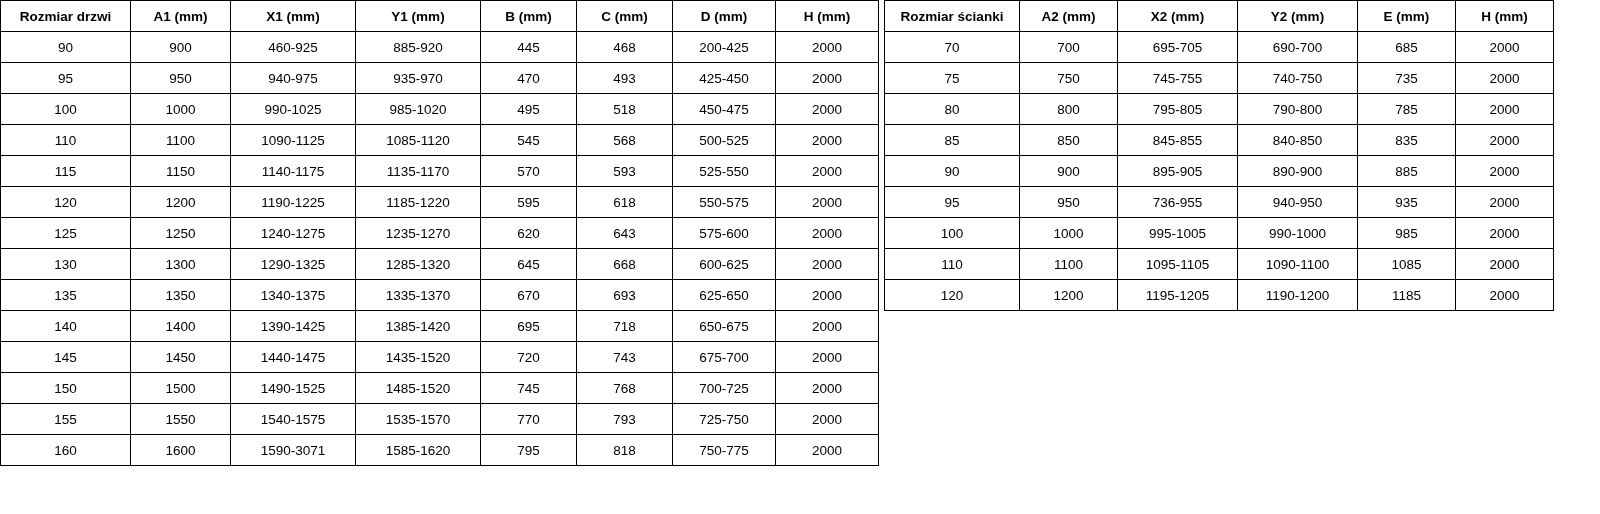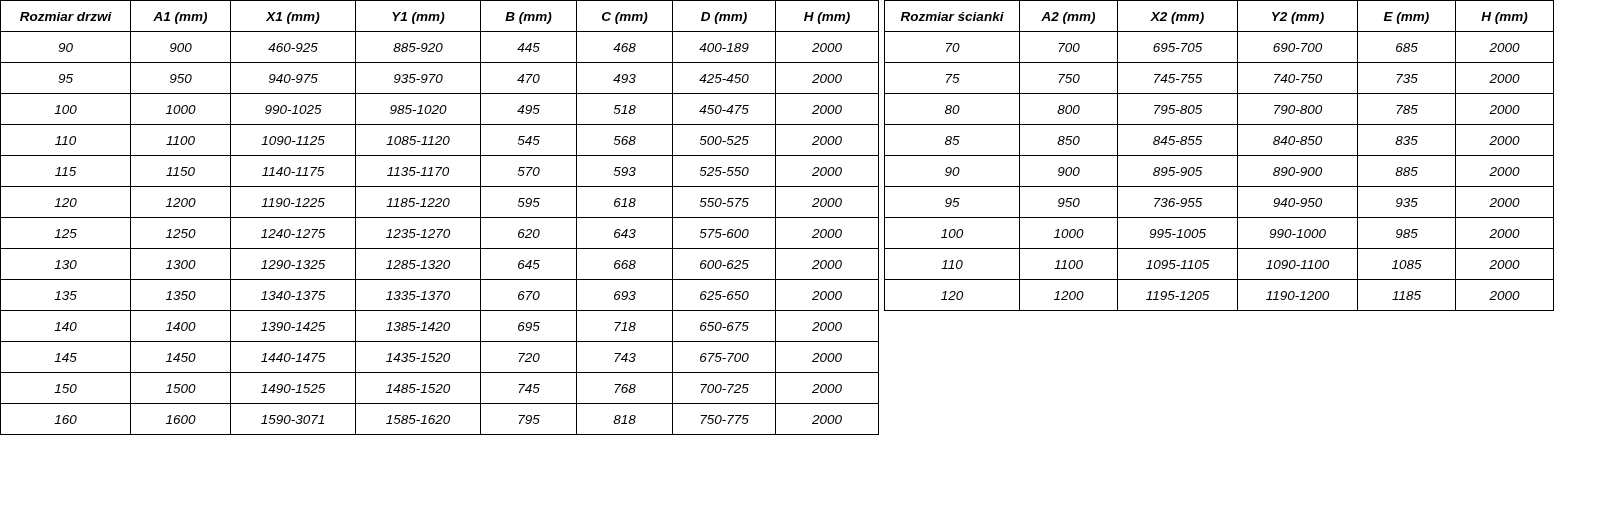--- a/index.html
+++ b/index.html
@@ -15,21 +15,20 @@
     overflow: hidden;
   }
   .page {
     position: relative;
     width: 1600px;
     height: 514px;
   }
   .table-wrap {
     position: absolute;
     top: 0;
-    font-style: italic;
   }
   #doors-wrap { left: 0; }
   #walls-wrap { left: 884px; }
 
   table.spec {
     border-collapse: collapse;
     table-layout: fixed;
   }
   table.spec th,
   table.spec td {
@@ -98,21 +97,21 @@
           </tr>
       </thead>
       <tbody>
           <tr>
             <td>90</td>
             <td>900</td>
             <td>460-925</td>
             <td>885-920</td>
             <td>445</td>
             <td>468</td>
-            <td>400-189</td>
+            <td>200-425</td>
             <td>2000</td>
           </tr>
           <tr>
             <td>95</td>
             <td>950</td>
             <td>940-975</td>
             <td>935-970</td>
             <td>470</td>
             <td>493</td>
             <td>425-450</td>
@@ -209,20 +208,30 @@
             <td>2000</td>
           </tr>
           <tr>
             <td>150</td>
             <td>1500</td>
             <td>1490-1525</td>
             <td>1485-1520</td>
             <td>745</td>
             <td>768</td>
             <td>700-725</td>
+            <td>2000</td>
+          </tr>
+          <tr>
+            <td>155</td>
+            <td>1550</td>
+            <td>1540-1575</td>
+            <td>1535-1570</td>
+            <td>770</td>
+            <td>793</td>
+            <td>725-750</td>
             <td>2000</td>
           </tr>
           <tr>
             <td>160</td>
             <td>1600</td>
             <td>1590-3071</td>
             <td>1585-1620</td>
             <td>795</td>
             <td>818</td>
             <td>750-775</td>

